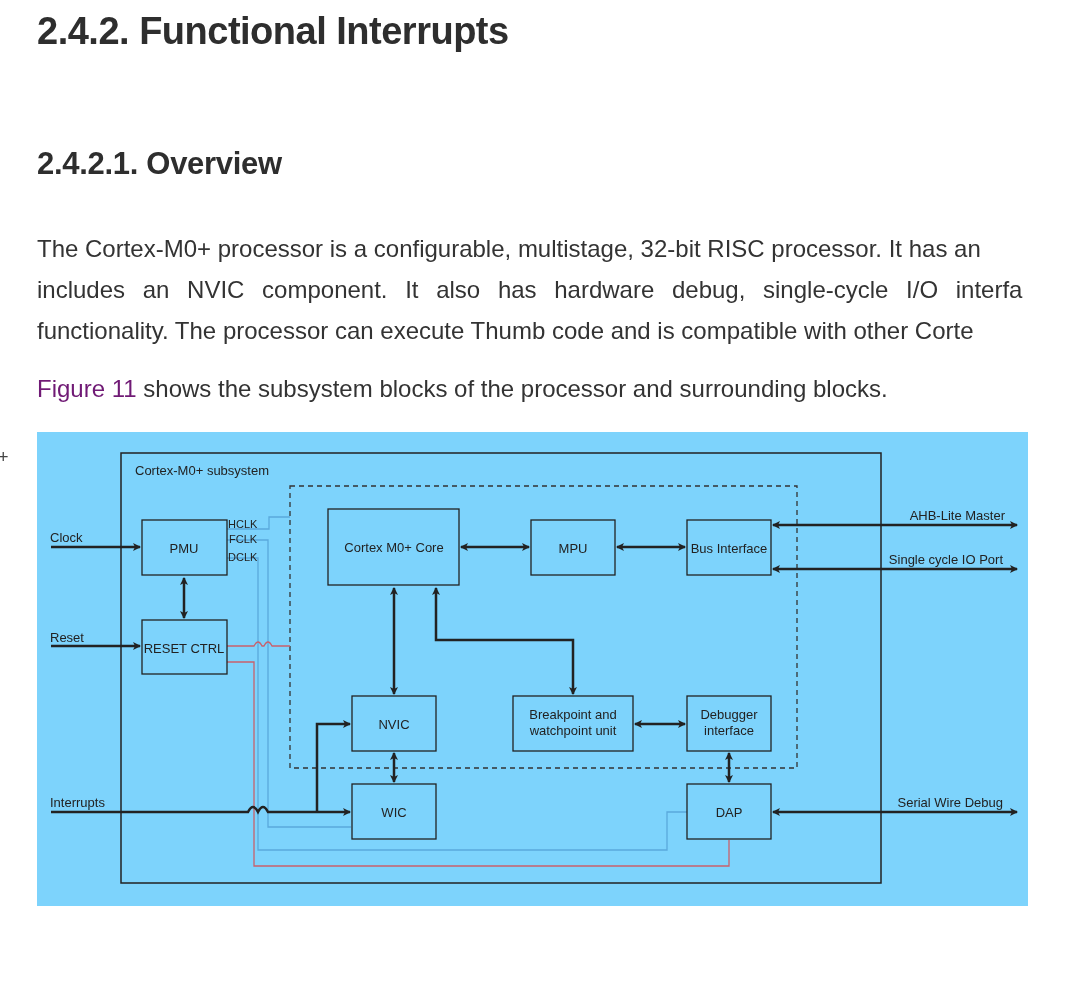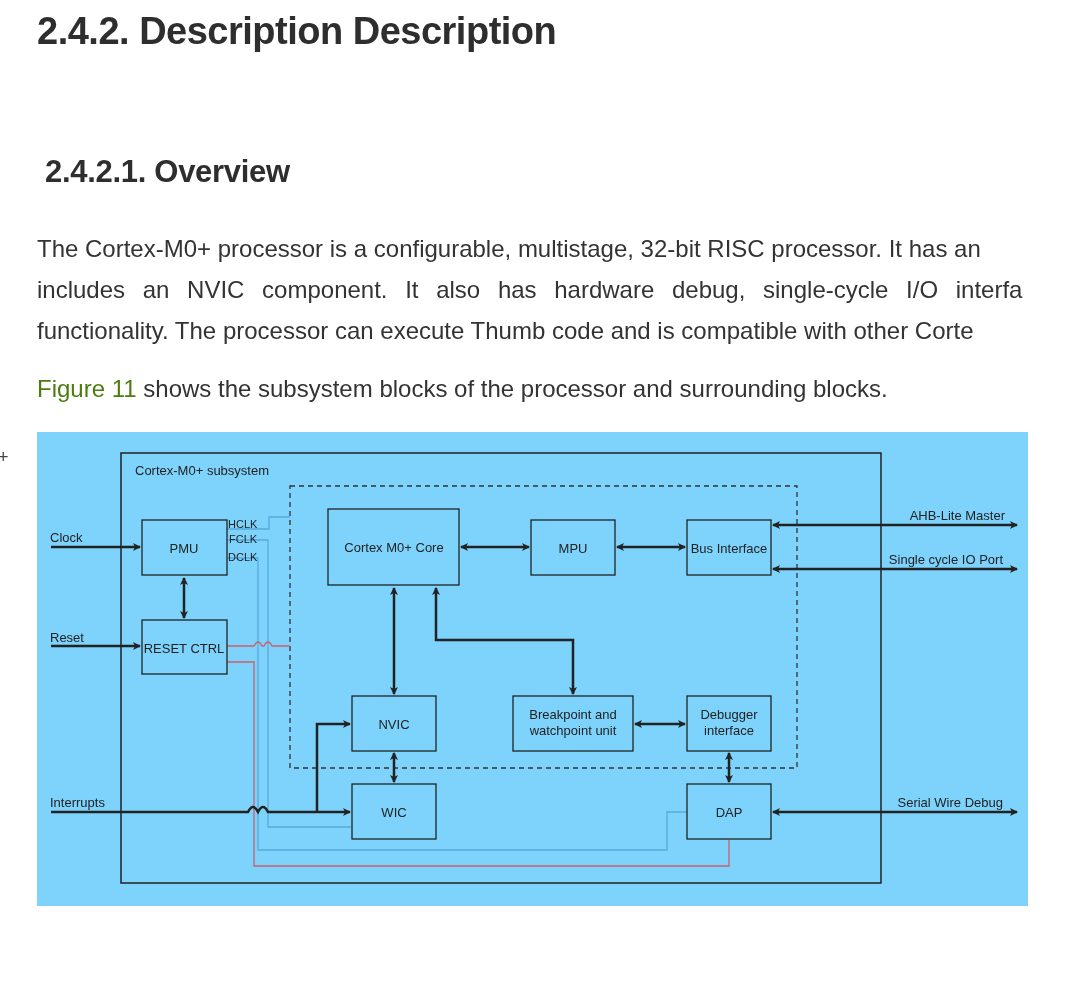--- a/index.html
+++ b/index.html
@@ -1,36 +1,36 @@
 <!DOCTYPE html>
 <html><head>
 <meta charset="utf-8">
 <style>
   html, body { margin:0; padding:0; background:#ffffff; }
   body { width:1082px; height:990px; position:relative; overflow:hidden;
          font-family:"Liberation Sans", "DejaVu Sans", sans-serif; color:#333333; }
   .h2 { position:absolute; left:37px; top:10px; margin:0; font-size:38px; font-weight:bold;
         letter-spacing:-0.5px; color:#2e2e2e; white-space:nowrap; }
-  .h3 { position:absolute; left:37px; top:146px; margin:8px; font-size:31px; font-weight:bold;
+  .h3 { position:absolute; left:37px; top:146px; margin:0; font-size:31px; font-weight:bold;
         letter-spacing:-0.3px; color:#2e2e2e; white-space:nowrap; }
   .para { position:absolute; left:37px; top:228px; width:1200px; margin:0; font-size:24px;
           line-height:41px; color:#333; }
   .para .ln { display:block; white-space:nowrap; }
   .para2 { position:absolute; left:37px; top:371px; margin:0; font-size:24px; line-height:36px;
            white-space:nowrap; color:#333; }
-  .para2 a { color:#4d7c0f; text-decoration:none; }
+  .para2 a { color:#701a75; text-decoration:none; }
   .sidebar-mark { position:absolute; left:-2px; top:447px; font-size:18px; color:#444; }
   .figure { position:absolute; left:37px; top:432px; width:991px; height:474px; background:#7dd3fc; }
   .figure svg { position:absolute; left:0; top:0; }
   .lbl { font-family:"Liberation Sans", "DejaVu Sans", sans-serif; fill:#222; }
 </style>
 </head>
 <body>
 
-<h1 class="h2">2.4.2. Description Description</h1>
+<h1 class="h2">2.4.2. Functional Interrupts</h1>
 <h2 class="h3">2.4.2.1. Overview</h2>
 
 <div class="sidebar-mark">+</div>
 
 <p class="para">
   <span class="ln">The Cortex-M0+ processor is a configurable, multistage, 32-bit RISC processor. It has an</span>
   <span class="ln" style="word-spacing:11px;">includes an NVIC component. It also has hardware debug, single-cycle I/O interfa</span>
   <span class="ln">functionality. The processor can execute Thumb code and is compatible with other Corte</span>
 </p>
 

